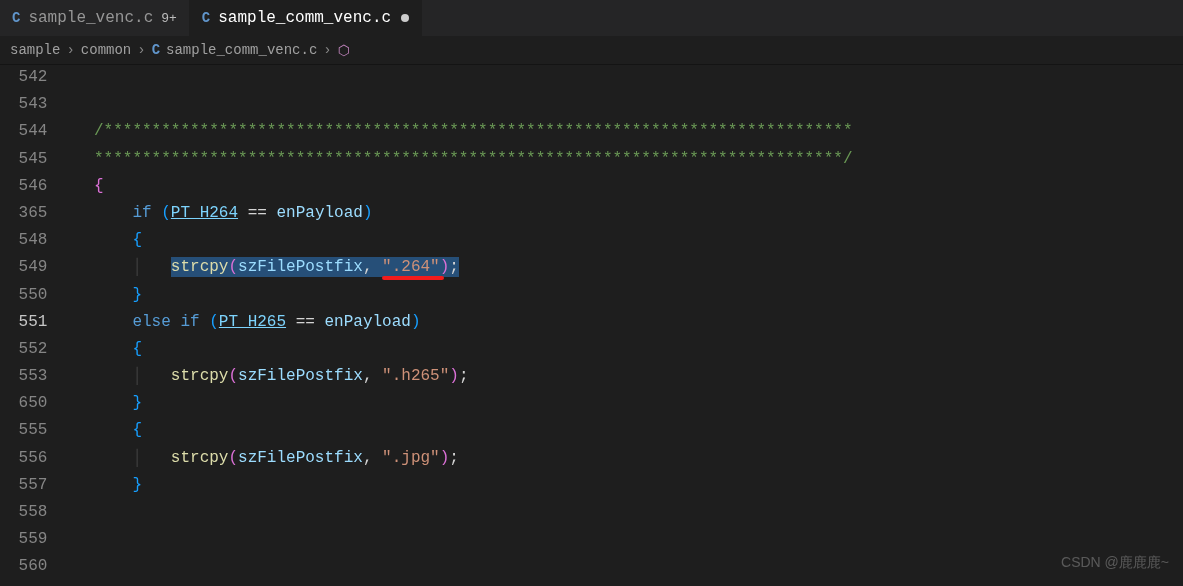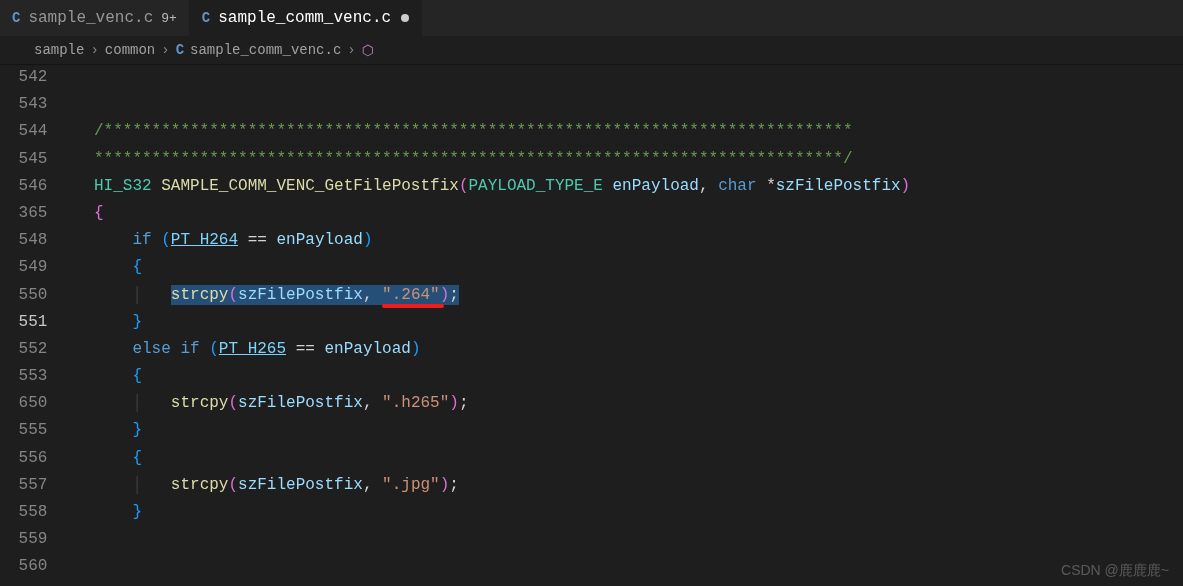--- a/index.html
+++ b/index.html
@@ -45,21 +45,21 @@
     .tab .dot {
       width: 8px;
       height: 8px;
       border-radius: 50%;
       background: #cccccc;
       margin-left: 10px;
     }
     .breadcrumbs {
       display: flex;
       align-items: center;
-      padding: 6px 34px;
+      padding: 6px 10px;
       color: #a0a0a0;
       font-size: 14px;
       height: 28px;
       background: #1e1e1e;
       box-shadow: 0 1px 0 rgba(0,0,0,0.3);
     }
     .bc-sep {
       margin: 0 6px;
       color: #888;
     }
@@ -108,21 +108,21 @@
       position: absolute;
       left: 0;
       right: -4px;
       bottom: -4px;
       height: 4px;
       background: #f21b1b;
       border-radius: 4px;
     }
     .watermark {
       position: absolute;
-      bottom: 6px;
+      bottom: 14px;
       right: 14px;
       color: rgba(200,200,200,0.35);
       font-size: 14px;
       font-family: sans-serif;
     }
     .indent-guide {
       color: #404040;
     }
   </style>
 </head>
@@ -172,21 +172,20 @@
     <div>557</div>
     <div>558</div>
     <div>559</div>
     <div>560</div>
   </div>
   <div class="code">
     <div class="line"></div>
     <div class="line"></div>
     <div class="line"><span class="c-comment">/******************************************************************************</span></div>
     <div class="line"><span class="c-comment">******************************************************************************/</span></div>
-    <div class="line"><span class="c-type">HI_S32</span> <span class="c-func">SAMPLE_COMM_VENC_GetFilePostfix</span><span class="c-brace">(</span><span class="c-type">PAYLOAD_TYPE_E</span> <span class="c-var">enPayload</span><span class="c-punct">, </span><span class="c-keyword">char</span> <span class="c-punct">*</span><span class="c-var">szFilePostfix</span><span class="c-brace">)</span></div>
     <div class="line"><span class="c-brace">{</span></div>
     <div class="line">    <span class="c-keyword">if</span> <span class="c-brace2">(</span><span class="c-const">PT_H264</span> <span class="c-punct">==</span> <span class="c-var">enPayload</span><span class="c-brace2">)</span></div>
     <div class="line">    <span class="c-brace2">{</span></div>
     <div class="line">    <span class="indent-guide">│</span>   <span class="selection"><span class="c-func">strcpy</span><span class="c-brace">(</span><span class="c-var">szFilePostfix</span><span class="c-punct">, </span><span class="c-string underline-red">".264"</span><span class="c-brace">)</span><span class="c-punct">;</span></span></div>
     <div class="line">    <span class="c-brace2">}</span></div>
     <div class="line">    <span class="c-keyword">else if</span> <span class="c-brace2">(</span><span class="c-const">PT_H265</span> <span class="c-punct">==</span> <span class="c-var">enPayload</span><span class="c-brace2">)</span></div>
     <div class="line">    <span class="c-brace2">{</span></div>
     <div class="line">    <span class="indent-guide">│</span>   <span class="c-func">strcpy</span><span class="c-brace">(</span><span class="c-var">szFilePostfix</span><span class="c-punct">, </span><span class="c-string">".h265"</span><span class="c-brace">)</span><span class="c-punct">;</span></div>
     <div class="line">    <span class="c-brace2">}</span></div>
     <div class="line">    <span class="c-brace2">{</span></div>

